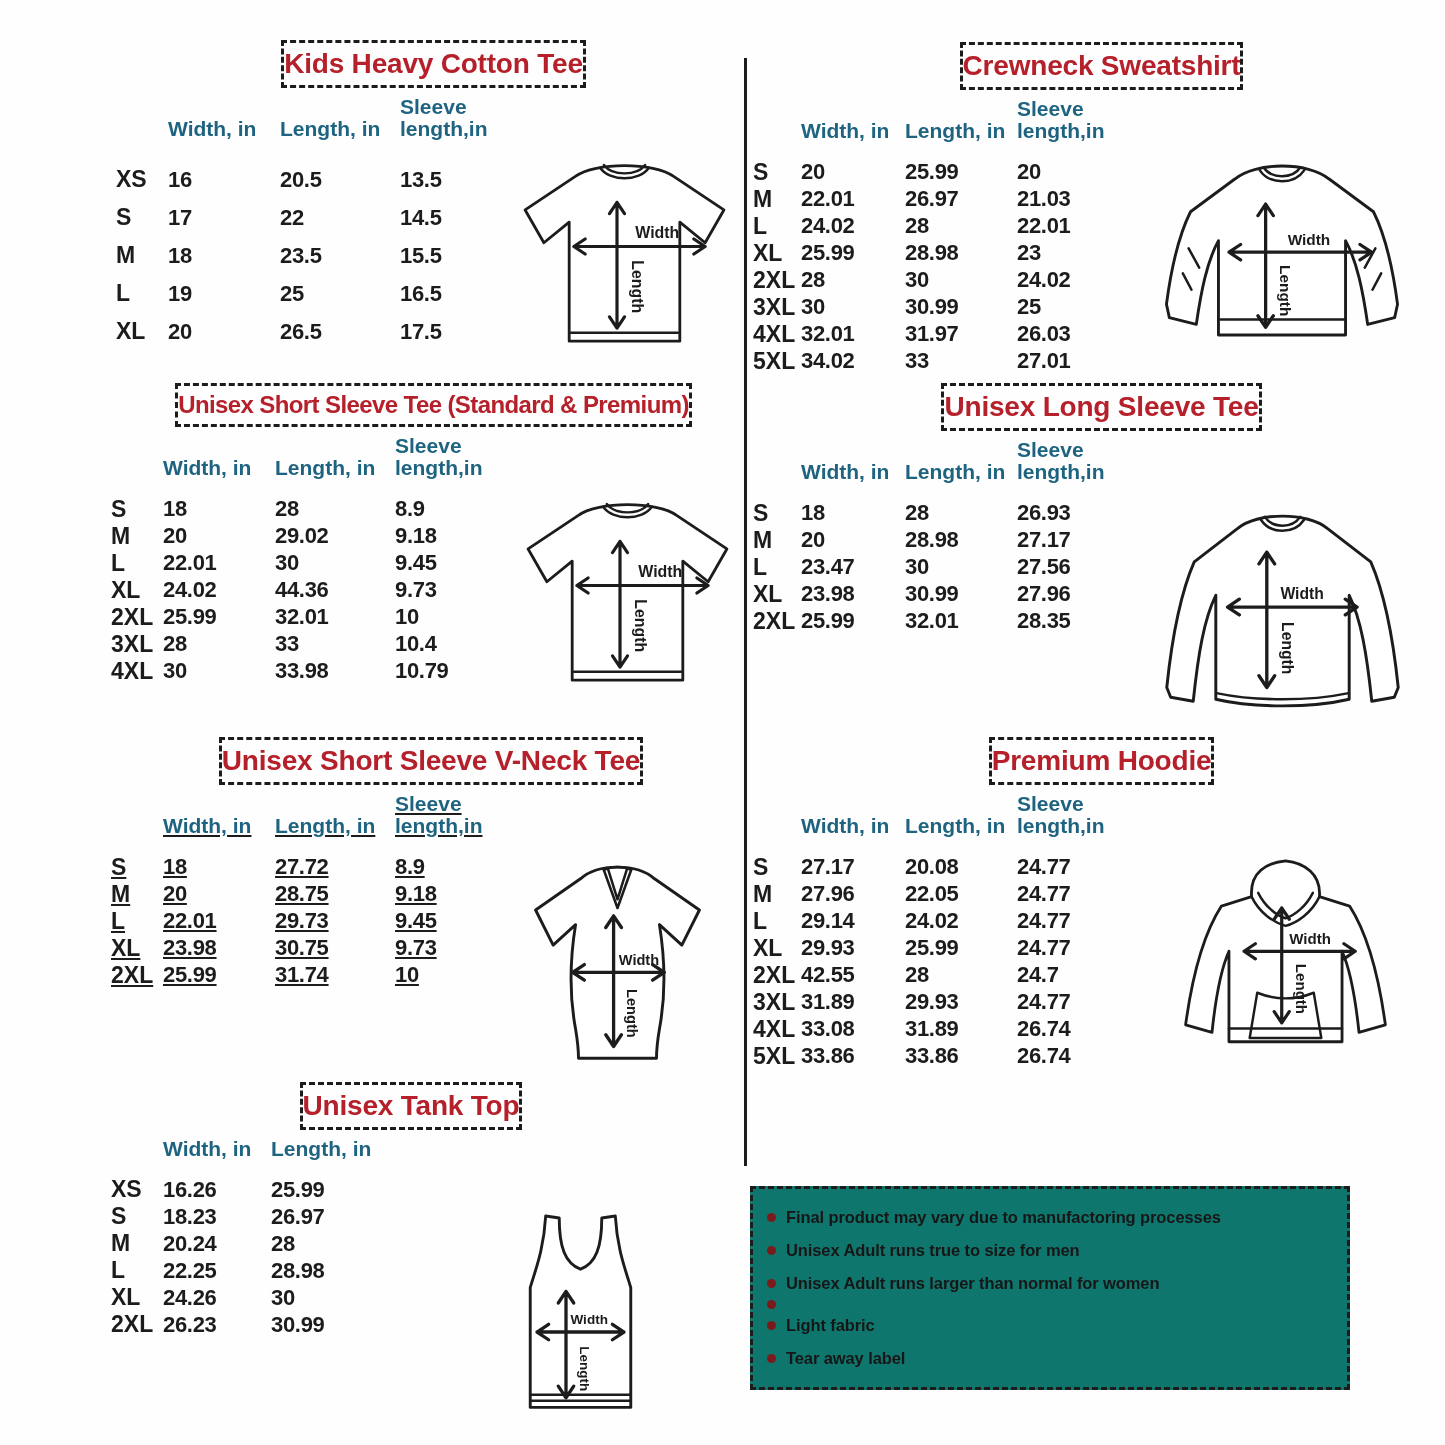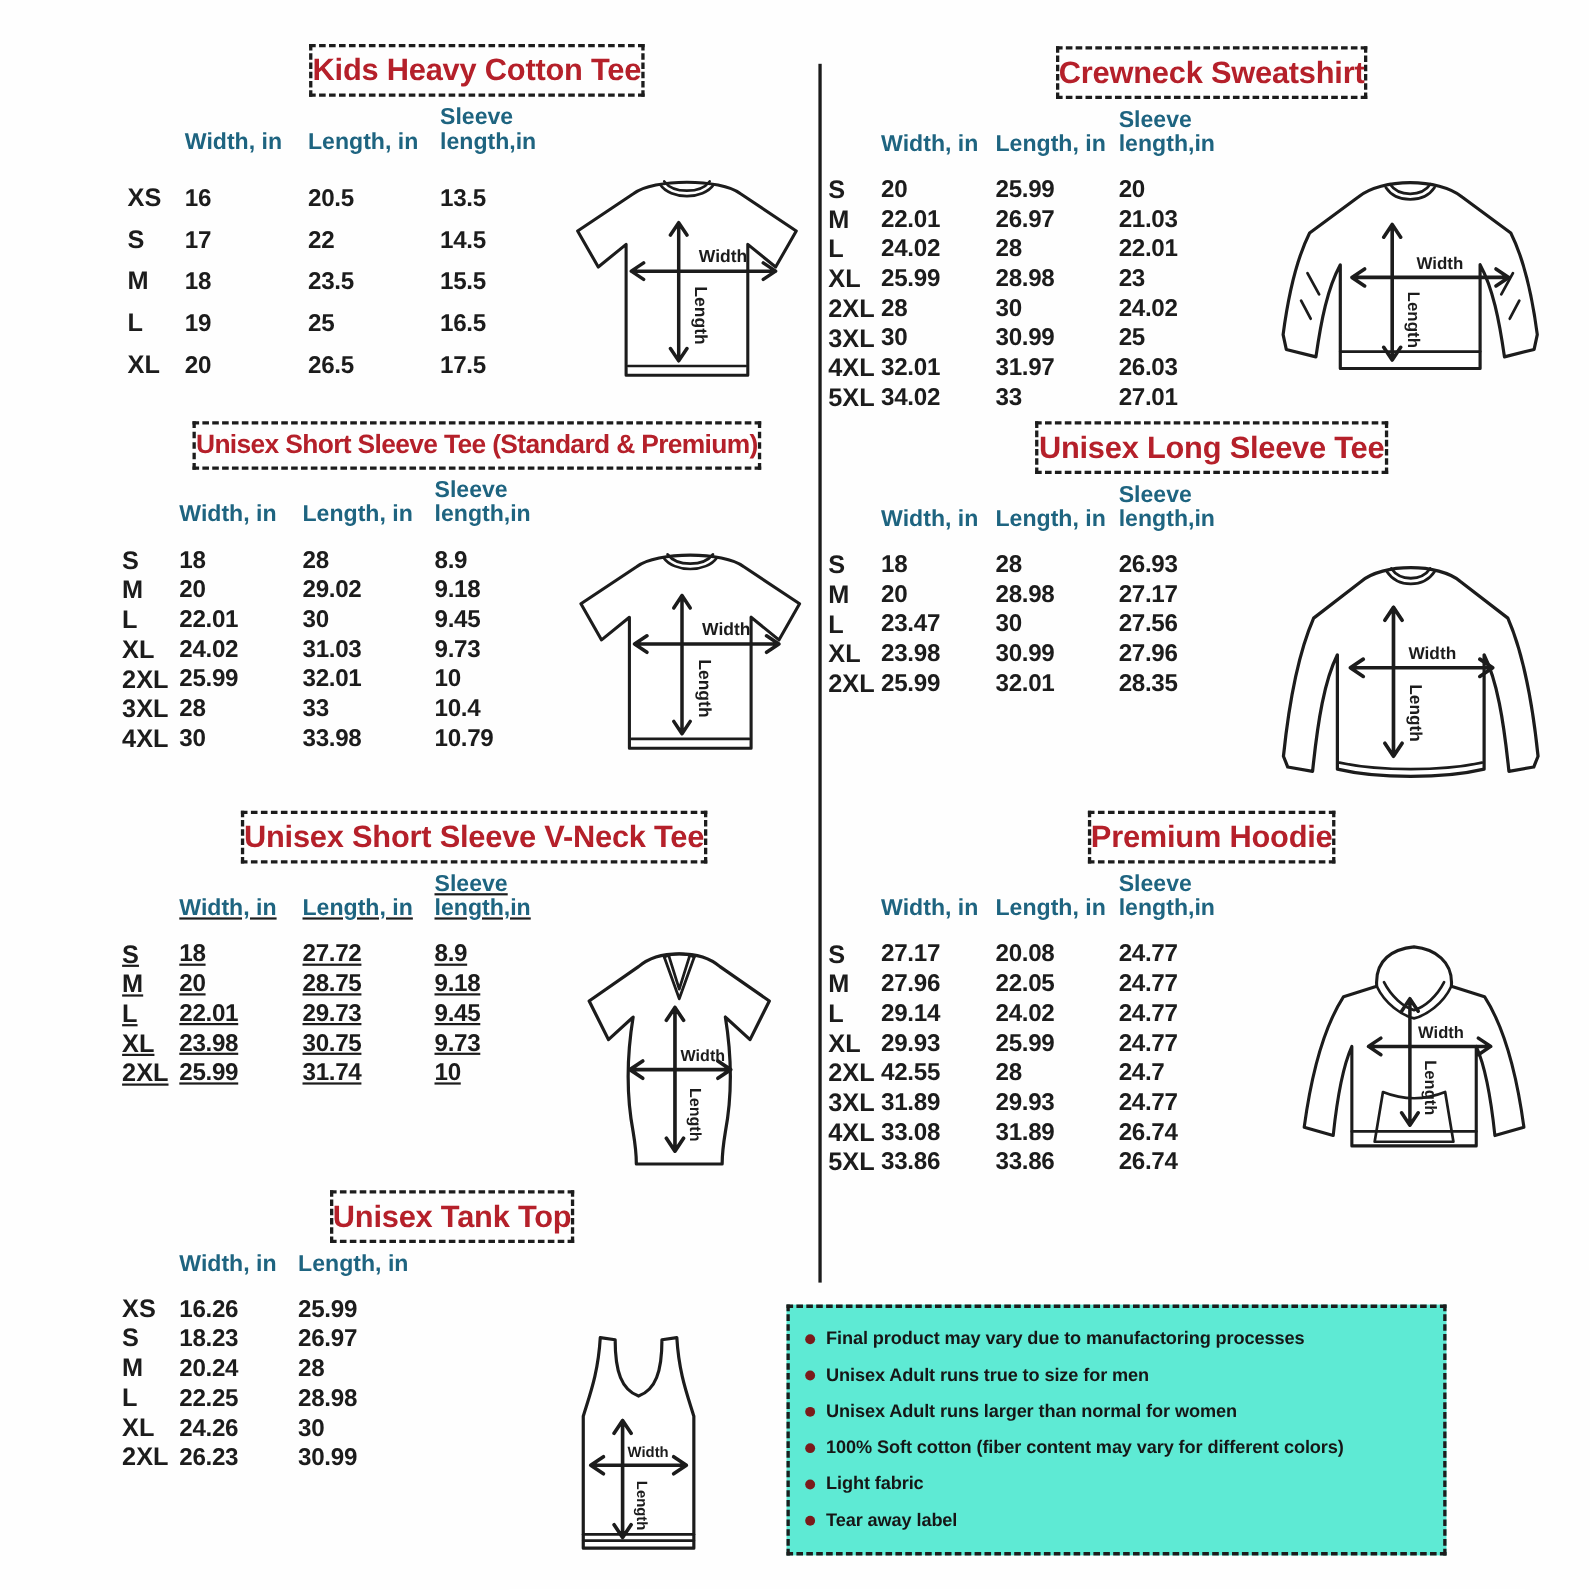--- a/index.html
+++ b/index.html
@@ -28,22 +28,22 @@
   .tval{font-size:22px;font-weight:bold;letter-spacing:-0.3px;}
   .tall .trow{height:38px;}
   .short .trow{height:27px;}
   .tall .thead{margin-bottom:20px;}
   .garment{flex:none;margin-left:auto;}
   .g{stroke:#1c1c1c;stroke-width:3;fill:#ffffff;stroke-linecap:round;stroke-linejoin:round;}
   .d{stroke:#1c1c1c;stroke-width:2.6;fill:none;stroke-linecap:round;stroke-linejoin:round;}
   .arrow{stroke:#1c1c1c;stroke-width:3.4;fill:none;stroke-linecap:round;stroke-linejoin:round;}
   .glabel{font-weight:bold;fill:#1c1c1c;font-family:"Liberation Sans","DejaVu Sans",sans-serif;}
   .notes{
-    position:absolute;left:715px;top:1186px;width:600px;box-sizing:border-box;
-    border:3px dashed #1c1c1c;padding:12px 14px;background:#5eead4;
+    position:absolute;left:750px;top:1186px;width:600px;box-sizing:border-box;
+    border:3px dashed #1c1c1c;padding:12px 14px;background:#0f766e;
   }
   .note-line{display:flex;align-items:center;gap:10px;line-height:33px;}
   .bullet{width:9px;height:9px;border-radius:50%;background:#7a1b1b;flex:none;}
   .note-text{font-size:16.5px;font-weight:bold;letter-spacing:-0.1px;white-space:nowrap;color:#161616;}
 </style>
 </head>
 <body>
 
 <div class="page">
   <div class="divider"></div>
@@ -136,21 +136,21 @@
           </div>
           <div class="trow">
             <span class="tsize">L</span>
             <span class="tval">22.01</span>
             <span class="tval">30</span>
             <span class="tval">9.45</span>
           </div>
           <div class="trow">
             <span class="tsize">XL</span>
             <span class="tval">24.02</span>
-            <span class="tval">31.03</span>
+            <span class="tval">44.36</span>
             <span class="tval">9.73</span>
           </div>
           <div class="trow">
             <span class="tsize">2XL</span>
             <span class="tval">25.99</span>
             <span class="tval">32.01</span>
             <span class="tval">10</span>
           </div>
           <div class="trow">
             <span class="tsize">3XL</span>
@@ -516,21 +516,20 @@
       <div class="note-line">
         <span class="bullet"></span>
         <span class="note-text">Unisex Adult runs true to size for men</span>
       </div>
       <div class="note-line">
         <span class="bullet"></span>
         <span class="note-text">Unisex Adult runs larger than normal for women</span>
       </div>
       <div class="note-line">
         <span class="bullet"></span>
-        <span class="note-text">100% Soft cotton (fiber content may vary for different colors)</span>
       </div>
       <div class="note-line">
         <span class="bullet"></span>
         <span class="note-text">Light fabric</span>
       </div>
       <div class="note-line">
         <span class="bullet"></span>
         <span class="note-text">Tear away label</span>
       </div>
     </section>

